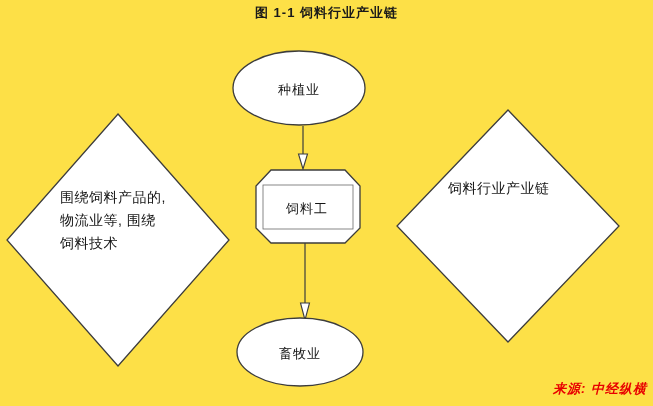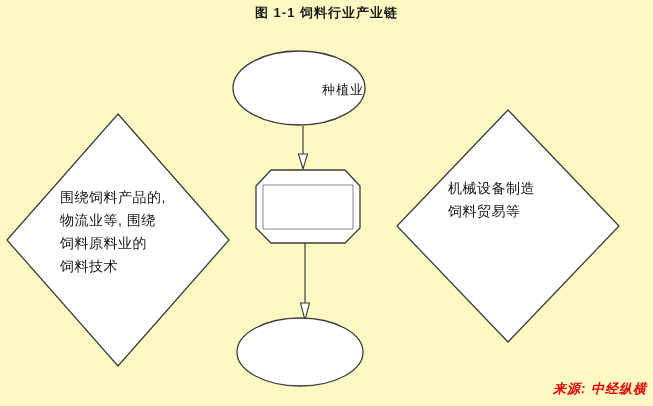--- a/index.html
+++ b/index.html
@@ -5,21 +5,21 @@
   html, body {
     margin: 0;
     padding: 0;
     background: #ffffff;
     font-family: "Liberation Sans", "DejaVu Sans", sans-serif;
   }
   .figure {
     position: relative;
     width: 653px;
     height: 406px;
-    background: #fef9c3;
+    background: #fde047;
     border-right: 1px solid #c9c9c9;
     border-bottom: 1px solid #c9c9c9;
     overflow: hidden;
     color: #1c1c1c;
   }
   .figure-title {
     position: absolute;
     top: 4px;
     left: 0;
     width: 100%;
@@ -35,21 +35,21 @@
     left: 0;
   }
   .node-label {
     position: absolute;
     text-align: center;
     font-size: 13px;
     color: #141414;
     letter-spacing: 1px;
     white-space: nowrap;
   }
-  .label-planting { left: 234px; top: 81px; width: 130px; text-align: right; }
+  .label-planting { left: 234px; top: 81px; width: 130px; }
   .label-feed     { left: 242px; top: 200px; width: 130px; }
   .label-livestock{ left: 235px; top: 345px; width: 130px; }
   .note {
     position: absolute;
     font-size: 14px;
     line-height: 23px;
     color: #161616;
     letter-spacing: 0.5px;
   }
   .note-left  { left: 60px;  top: 186px; width: 130px; }
@@ -93,29 +93,29 @@
 
     <ellipse cx="300" cy="352" rx="63" ry="34" fill="#ffffff" stroke="#3c3c3c" stroke-width="1.3"></ellipse>
 
     <polygon points="118,114 229,240 118,366 7,240" fill="#ffffff" stroke="#3c3c3c" stroke-width="1.3"></polygon>
 
     <polygon points="508,110 619,226 508,342 397,226" fill="#ffffff" stroke="#3c3c3c" stroke-width="1.3"></polygon>
   </svg>
 
   <div class="node-label label-planting">种植业</div>
 
+  <div class="node-label label-feed">饲料工</div>
 
+  <div class="node-label label-livestock">畜牧业</div>
 
   <div class="note note-left">
     <div>围绕饲料产品的,</div>
     <div>物流业等, 围绕</div>
-    <div>饲料原料业的</div>
     <div>饲料技术</div>
   </div>
 
   <div class="note note-right">
-    <div>机械设备制造</div>
-    <div>饲料贸易等</div>
+    <div>饲料行业产业链</div>
   </div>
 
   <div class="source-caption">来源: 中经纵横</div>
 
 </div>
 
 </body></html>

